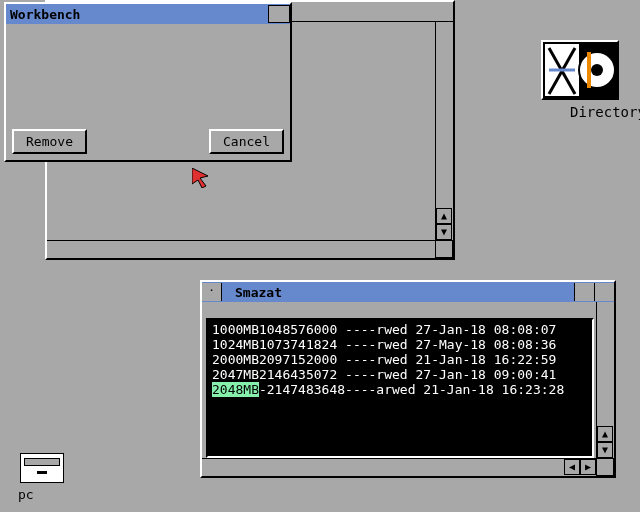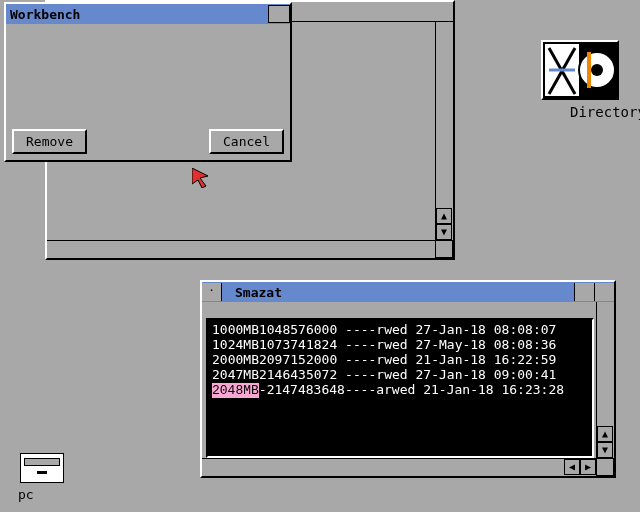--- a/index.html
+++ b/index.html
@@ -220,21 +220,21 @@
   padding: 2px 4px;
   font-family: monospace;
   font-size: 13px;
   line-height: 15px;
   overflow: hidden;
   border: 2px solid;
   border-color: #000 #fff #fff #000;
   margin-top: 16px;
 }
 .smazat-body .row { white-space: pre; }
-.smazat-body .selected { background: #f9a8d4; color: #000; display: inline; font-family: Liberation Mono, monospace; }
+.smazat-body .selected { background: #86efac; color: #000; display: inline; }
 .smazat .scrollbar-v {
   top: 20px; bottom: 18px;
 }
 .smazat .scrollbar-h {
   bottom: 0; left: 0; right: 18px;
 }
 .smazat .scrollbar-h .arrow {
   position: absolute;
   width: 16px; height: 16px;
   border: 1px solid #000;

